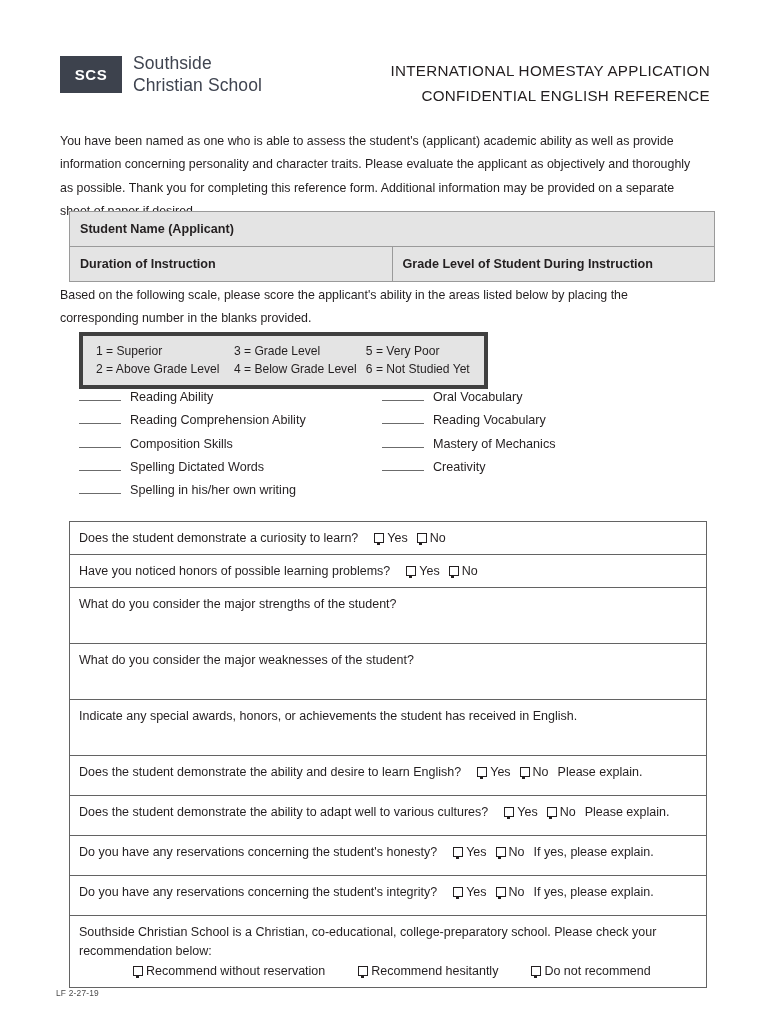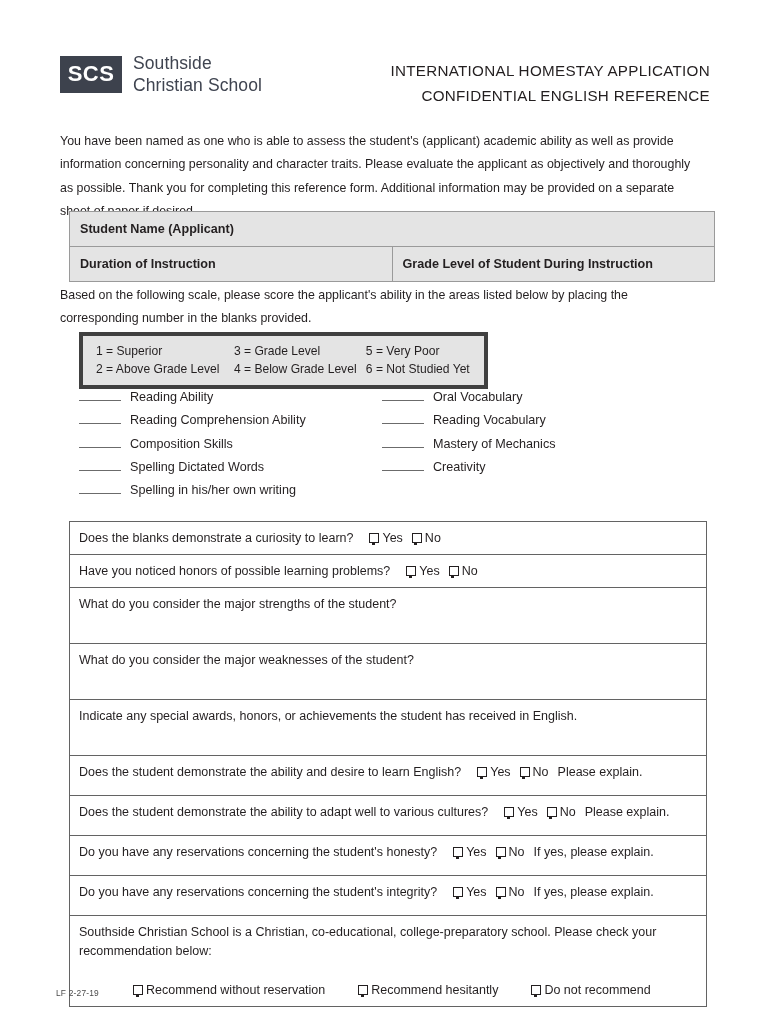--- a/index.html
+++ b/index.html
@@ -35,21 +35,21 @@
     position: absolute;
     left: 0; top: 0;
     display: flex;
     align-items: center;
   }
   .brand-mark {
     width: 62px;
     height: 37px;
     background: #3d424d;
     color: #ffffff;
-    font-size: 22px;
+    font-size: 15px;
     font-weight: bold;
     letter-spacing: 0.5px;
     display: flex;
     align-items: center;
     justify-content: center;
     line-height: 1;
   }
   .brand-words {
     margin-left: 11px;
     font-size: 17.5px;
@@ -201,21 +201,21 @@
     bottom: -3.4px;
     width: 3px;
     height: 3px;
     background: #231f20;
   }
   .opt { white-space: nowrap; }
   .sp-sm { display: inline-block; width: 9px; }
   .sp-md { display: inline-block; width: 16px; }
 
   .rec-opts {
-    margin-top: 20px;
+    margin-top: 1px;
     padding-left: 54px;
     display: flex;
     align-items: flex-end;
   }
   .rec-opts .opt + .opt { margin-left: 33px; }
 
   
   .footer {
     position: absolute;
     left: 56px;
@@ -321,21 +321,21 @@
     </div>
 
   </div>
 
   <table class="q-table">
 
     <tbody>
 
     <tr>
       <td class="q-short">
-        <span>Does the blanks demonstrate a curiosity to learn?</span><span class="sp-md"></span><span class="opt"><span class="cb"></span><span>Yes</span></span><span class="sp-sm"></span><span class="opt"><span class="cb"></span><span>No</span></span>
+        <span>Does the student demonstrate a curiosity to learn?</span><span class="sp-md"></span><span class="opt"><span class="cb"></span><span>Yes</span></span><span class="sp-sm"></span><span class="opt"><span class="cb"></span><span>No</span></span>
       </td>
     </tr>
 
     <tr>
       <td class="q-short">
         <span>Have you noticed honors of possible learning problems?</span><span class="sp-md"></span><span class="opt"><span class="cb"></span><span>Yes</span></span><span class="sp-sm"></span><span class="opt"><span class="cb"></span><span>No</span></span>
       </td>
     </tr>
 
     <tr>

